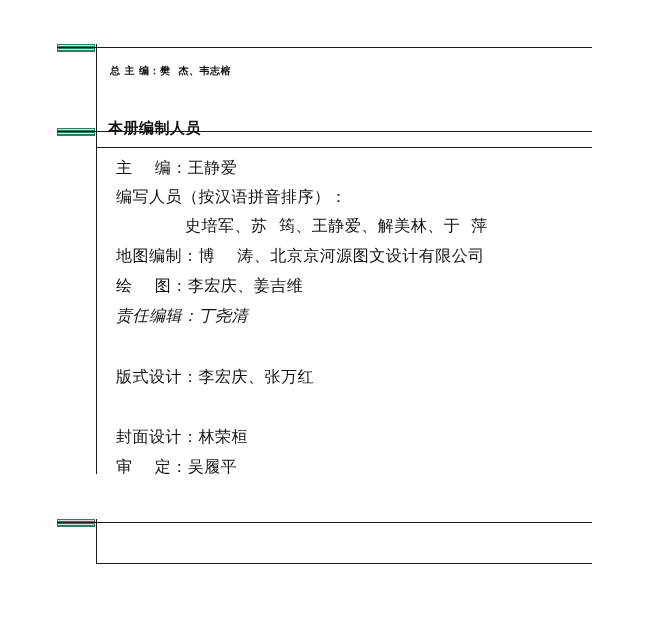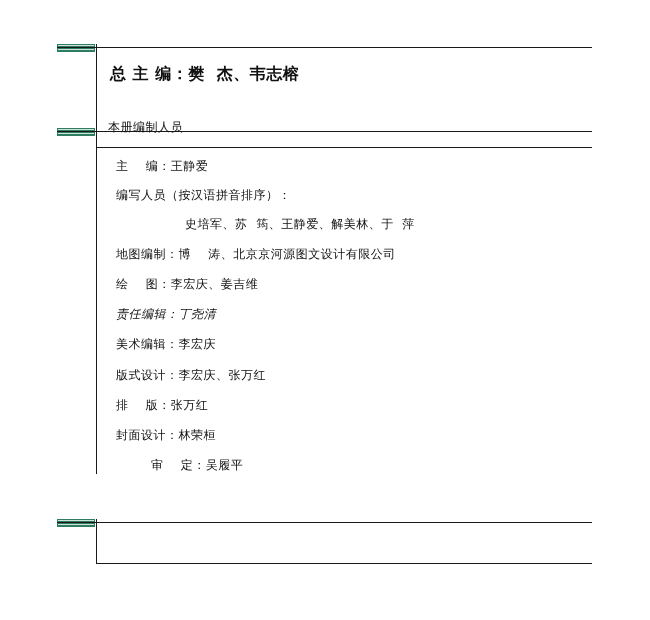--- a/index.html
+++ b/index.html
@@ -57,59 +57,59 @@
 
   .hrule {
     position: absolute;
     height: 1px;
     background: #1a1a1a;
   }
 
   .line {
     position: absolute;
     white-space: pre;
-    font-size: 16px;
+    font-size: 10px;
     letter-spacing: 0.5px;
     color: #111111;
   }
 
   
   #marker-1 { left: 57px; top: 44px; }
   #hrule-1  { left: 57px; top: 47px; width: 535px; }
 
   #chief-editor-line { left: 110px; top: 64px; font-weight: bold; }
 
   #marker-2 { left: 57px; top: 128px; }
   #hrule-2  { left: 57px; top: 131px; width: 535px; }
 
-  #section-title { left: 108px; top: 119px; font-weight: normal; font-size: 12px; }
+  #section-title { left: 108px; top: 119px; font-weight: bold; font-size: 15px; }
 
   #hrule-3  { left: 96px; top: 147px; width: 496px; }
 
   #marker-3 { left: 57px; top: 519px; }
   #hrule-4  { left: 57px; top: 522px; width: 535px; }
 
   #hrule-5  { left: 96px; top: 563px; width: 496px; }
 
   .credit {
     left: 116px;
-    font-size: 12px;
+    font-size: 16px;
   }
 
   #credit-0 { top: 158px; }
   #credit-1 { top: 187px; }
   #credit-2 { left: 185px; top: 216px; }
   #credit-3 { top: 246px; }
   #credit-4 { top: 276px; }
   #credit-5 { top: 306px; font-style: italic; }
   #credit-6 { top: 336px; }
   #credit-7 { top: 367px; text-align: right; }
   #credit-8 { top: 397px; }
   #credit-9 { top: 427px; text-align: center; }
-  #credit-10 { top: 457px; margin-left: 35px; }
+  #credit-10 { top: 457px; }
 
   #advisory-line { left: 110px; top: 532px; font-size: 14px; }
 </style>
 </head>
 <body>
 
 <div class="page">
 
   <div class="marker" id="marker-1"></div>
   <div class="hrule" id="hrule-1"></div>
@@ -124,23 +124,21 @@
   <div class="hrule" id="hrule-3"></div>
 
   <div class="vrule"></div>
 
   <div class="line credit" id="credit-0">主    编：王静爱</div>
   <div class="line credit" id="credit-2">史培军、苏  筠、王静爱、解美林、于  萍</div>
   <div class="line credit" id="credit-1">编写人员（按汉语拼音排序）：</div>
   <div class="line credit" id="credit-3">地图编制：博    涛、北京京河源图文设计有限公司</div>
   <div class="line credit" id="credit-4">绘    图：李宏庆、姜吉维</div>
   <div class="line credit" id="credit-5">责任编辑：丁尧清</div>
-  <div class="line credit" id="credit-6">美术编辑：李宏庆</div>
   <div class="line credit" id="credit-7">版式设计：李宏庆、张万红</div>
-  <div class="line credit" id="credit-8">排    版：张万红</div>
   <div class="line credit" id="credit-9">封面设计：林荣桓</div>
   <div class="line credit" id="credit-10">审    定：吴履平</div>
 
   <div class="marker" id="marker-3"></div>
   <div class="hrule" id="hrule-4"></div>
 
   <div class="vrule-2"></div>
 
 
   <div class="hrule" id="hrule-5"></div>

